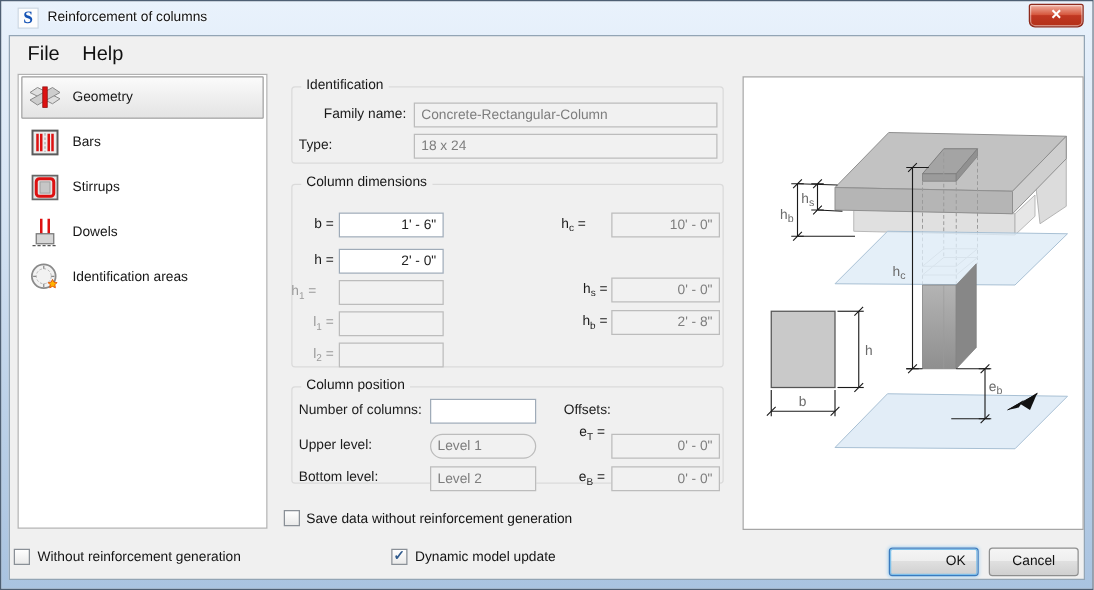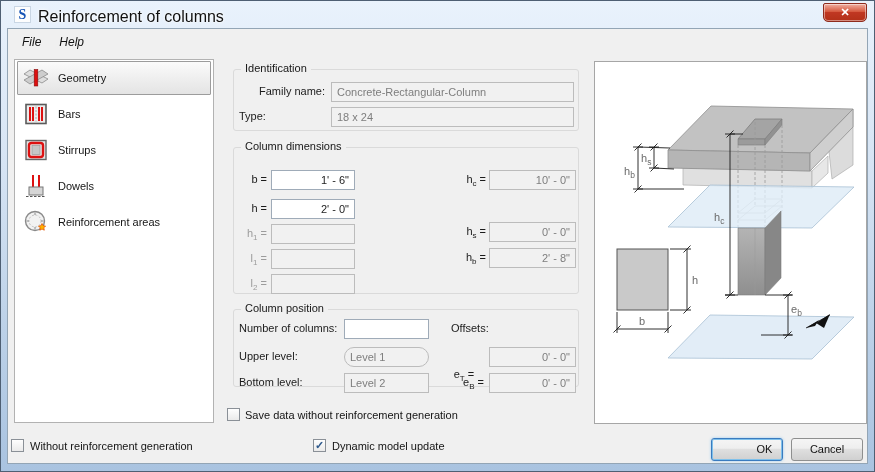--- a/index.html
+++ b/index.html
@@ -10,31 +10,31 @@
     background:linear-gradient(180deg,#e9f2fc 0%,#d6e4f4 35%,#bcd1e8 70%,#a9c3e0 100%);
     border:1px solid #4e5f73; }
   .client { position:absolute; left:6px; top:27px; right:6px; bottom:7px;
     background:#f0f0f0; border:1px solid #93a5b5; }
 
   
   .titlebar { position:absolute; left:0; top:0; right:0; height:27px; }
   .app-icon { position:absolute; left:13px; top:5px; width:17px; height:17px; background:#fdfdfd;
     border:1px solid #c9d6e4; color:#1553b5; font-weight:bold; font-size:14px; line-height:15px;
     text-align:center; font-family:"Liberation Serif", serif; }
-  .title-text { position:absolute; left:37px; top:7px; font-size:16px; color:#101010;
+  .title-text { position:absolute; left:37px; top:7px; font-size:11px; color:#101010;
     text-shadow:0 0 4px #ffffff, 0 0 2px #ffffff;text-align:center; }
   .close-btn { position:absolute; left:822px; top:2px; width:44px; height:19px;
     background:linear-gradient(180deg,#f0b0a2 0%,#d6593f 45%,#c03722 50%,#b33018 100%);
     border:1px solid #8e2b1d; border-radius:2px 2px 5px 5px; color:#fff; font-size:11px;
     font-weight:bold; text-align:center; line-height:17px; box-shadow:inset 0 0 0 1px rgba(255,255,255,.45);
     cursor:default; }
 
   
   .menubar { position:absolute; left:12px; top:31px; height:20px; display:flex; }
-  .menu-item { padding:3px 9px; font-size:12px; color:#111;font-style:italic; }
+  .menu-item { padding:3px 9px; font-size:16px; color:#111; }
 
   
   .sidebar { position:absolute; left:13px; top:58px; width:200px; height:364px;
     background:#ffffff; border:1px solid #b2b2b2; padding-top:1px; }
   .side-item { height:34px; margin:0 2px 2px 2px; display:flex; align-items:center;
     gap:9px; padding-left:5px; border:1px solid transparent; }
   .side-item.selected { border:1px solid #9c9c9c; border-radius:1px;
     background:linear-gradient(180deg,#fbfbfb,#efefef 50%,#e4e4e4); }
   .side-item .icon { width:26px; height:26px; flex:0 0 26px; }
   .side-label { font-size:11px; color:#161616; }
@@ -142,63 +142,63 @@
           <circle cx="12" cy="12" r="6" fill="none" stroke="#b5b5b5" stroke-width="0.8" stroke-dasharray="2,1.5"></circle>
           <g stroke="#8a8a8a" stroke-width="1">
             <line x1="12" y1="3.5" x2="12" y2="6"></line>
               <line x1="12" y1="18" x2="12" y2="20.5"></line>
             <line x1="3.5" y1="12" x2="6" y2="12"></line>
               <line x1="18" y1="12" x2="20.5" y2="12"></line>
           </g>
           <path d="M19 14.5 l1.2 2.2 2.4 0.4 -1.7 1.7 0.4 2.4 -2.3 -1.1 -2.2 1.1 0.4 -2.4 -1.7 -1.7 2.4 -0.4 Z" fill="#ffb300" stroke="#e04a00" stroke-width="0.7"></path>
         </svg>
       </span>
-      <span class="side-label">Reinforcement areas</span>
+      <span class="side-label">Identification areas</span>
     </div>
   </div>
 
   <div class="groupbox" style="left:232px; top:68px; width:346px; height:62px;">
     <div class="gb-caption">Identification</div>
   </div>
   <div class="lab" style="left:238px; top:84px;padding-left:20px;">Family name:</div>
   <div class="field disabled l" style="left:330px; top:81px; width:243px;">Concrete-Rectangular-Column</div>
   <div class="lab" style="left:238px; top:109px;">Type:</div>
   <div class="field disabled l" style="left:330px; top:106px; width:243px;">18 x 24</div>
 
   <div class="groupbox" style="left:232px; top:146px; width:346px; height:147px;">
     <div class="gb-caption">Column dimensions</div>
   </div>
 
   <div class="lab" style="left:232px; top:172px; width:34px; text-align:right;"><span>b</span><sub></sub> <span>=</span></div>
   <div class="field enabled r" style="left:270px; top:169px; width:84px;">1' - 6"</div>
   <div class="lab" style="left:232px; top:201px; width:34px; text-align:right;"><span>h</span><sub></sub> <span>=</span></div>
   <div class="field enabled r" style="left:270px; top:198px; width:84px;">2' - 0"</div>
-  <div class="lab dis" style="left:232px; top:226px; width:34px; text-align:right;"><span>h</span><sub>1</sub> <span>=</span></div>
+  <div class="lab dis" style="left:232px; top:226px; width:34px; "><span>h</span><sub>1</sub> <span>=</span></div>
   <div class="field disabled r" style="left:270px; top:223px; width:84px;"></div>
   <div class="lab dis" style="left:232px; top:251px; width:34px; text-align:right;"><span>l</span><sub>1</sub> <span>=</span></div>
   <div class="field disabled r" style="left:270px; top:248px; width:84px;"></div>
   <div class="lab dis" style="left:232px; top:276px; width:34px; text-align:right;"><span>l</span><sub>2</sub> <span>=</span></div>
   <div class="field disabled r" style="left:270px; top:273px; width:84px;"></div>
 
-  <div class="lab" style="left:448px; top:172px; width:37px; text-align:right;"><span>h</span><sub>c</sub> <span>=</span></div>
+  <div class="lab" style="left:448px; top:172px; width:37px; text-align:left;"><span>h</span><sub>c</sub> <span>=</span></div>
   <div class="field disabled r" style="left:488px; top:169px; width:87px;">10' - 0"</div>
   <div class="lab" style="left:448px; top:224px; width:37px; text-align:right;"><span>h</span><sub>s</sub> <span>=</span></div>
   <div class="field disabled r" style="left:488px; top:221px; width:87px;">0' - 0"</div>
   <div class="lab" style="left:448px; top:250px; width:37px; text-align:right;"><span>h</span><sub>b</sub> <span>=</span></div>
   <div class="field disabled r" style="left:488px; top:247px; width:87px;">2' - 8"</div>
 
   <div class="groupbox" style="left:232px; top:308px; width:346px; height:78px;">
     <div class="gb-caption">Column position</div>
   </div>
   <div class="lab" style="left:238px; top:321px;">Number of columns:</div>
   <div class="field enabled l" style="left:343px; top:318px; width:85px;"></div>
   <div class="lab" style="left:450px; top:321px;">Offsets:</div>
   <div class="lab" style="left:238px; top:349px;">Upper level:</div>
   <div class="field disabled l" style="left:343px; top:346px; width:85px;border-radius:10px;">Level 1</div>
-  <div class="lab" style="left:443px; top:367px; width:40px; text-align:center;"><span>e</span><sub>T</sub> <span>=</span></div>
+  <div class="lab" style="left:443px; top:339px; width:40px; text-align:right;"><span>e</span><sub>T</sub> <span>=</span></div>
   <div class="field disabled r" style="left:488px; top:346px; width:87px;">0' - 0"</div>
   <div class="lab" style="left:238px; top:375px;">Bottom level:</div>
   <div class="field disabled l" style="left:343px; top:372px; width:85px;">Level 2</div>
   <div class="lab" style="left:443px; top:375px; width:40px; text-align:right;"><span>e</span><sub>B</sub> <span>=</span></div>
   <div class="field disabled r" style="left:488px; top:372px; width:87px;">0' - 0"</div>
 
   <div class="cb-box" style="left:226px; top:407px;"></div>
   <div class="cb-label" style="left:244px; top:408px;">Save data without reinforcement generation</div>
 
   <div class="diagram">

